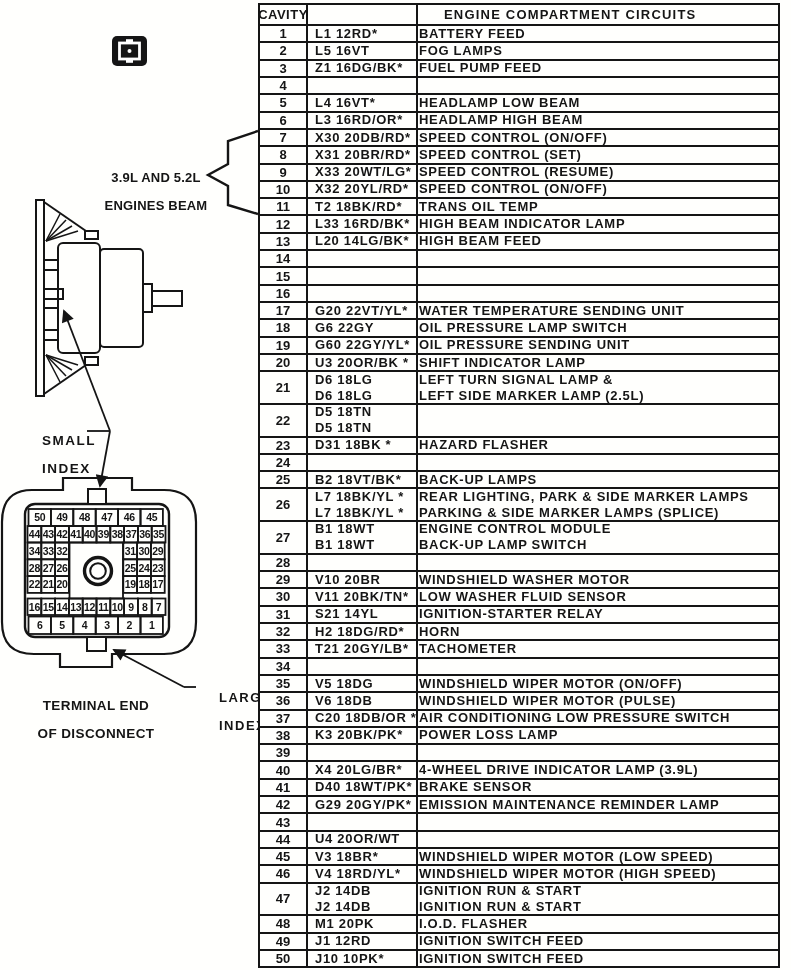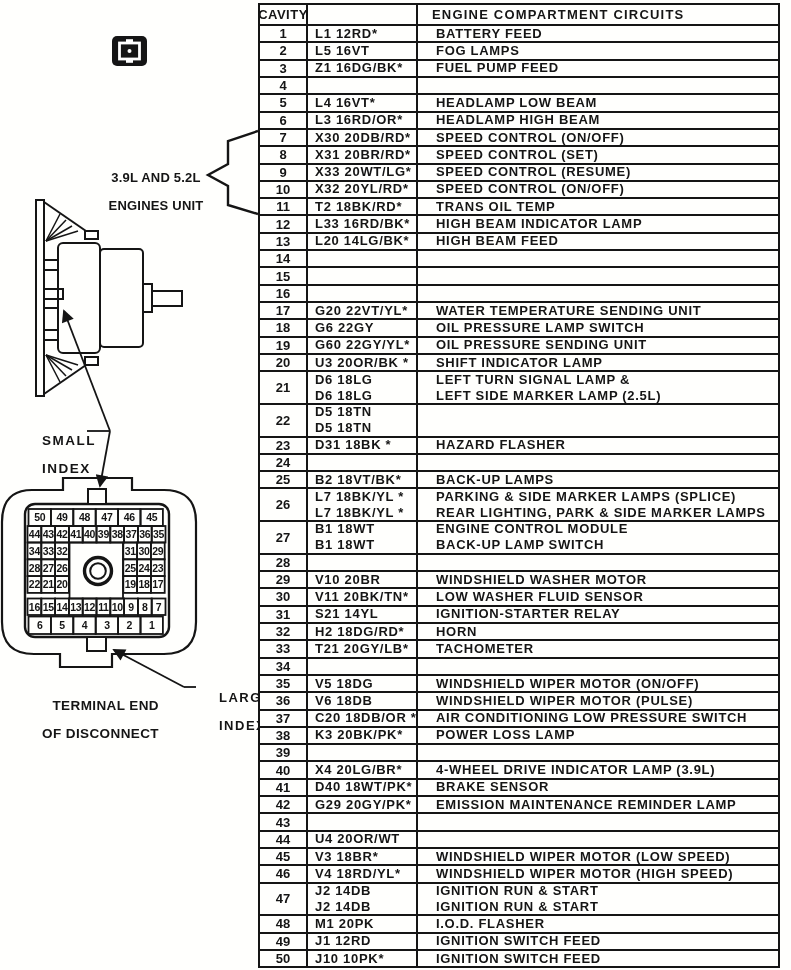--- a/index.html
+++ b/index.html
@@ -6,35 +6,35 @@
   .page{position:relative;width:791px;height:970px;background:#fffffd;color:#151515;
         font-family:"Liberation Sans",sans-serif;overflow:hidden;}
   svg text{font-family:"Liberation Sans",sans-serif;}
 
   
   .note{position:absolute;font-weight:700;color:#151515;}
   .note div{white-space:nowrap;margin-top:13px;}
   .engines{left:100px;top:157px;width:112px;text-align:center;font-size:13px;line-height:15px;letter-spacing:.2px;}
   .small-index{left:42px;top:420px;font-size:13.5px;line-height:15px;letter-spacing:1.5px;}
   .large-index{left:219px;top:677px;font-size:13px;line-height:15px;letter-spacing:1.5px;}
-  .terminal{left:33px;top:685px;width:126px;text-align:right;font-size:13.5px;line-height:15px;letter-spacing:.4px;}
+  .terminal{left:33px;top:685px;width:126px;text-align:center;font-size:13.5px;line-height:15px;letter-spacing:.4px;}
 
   
   .circuit-table{position:absolute;left:258px;top:3px;width:522px;height:965px;
       border:2.5px solid #151515;display:flex;flex-direction:column;box-sizing:border-box;background:#fffffd;}
   .thead{display:flex;flex:0 0 19px;}
   .trow{display:flex;border-top:2px solid #151515;min-height:0;}
   .c-cav{width:46px;flex:0 0 46px;border-right:2px solid #151515;display:flex;align-items:center;
       justify-content:center;font-weight:700;font-size:13px;}
   .c-wire{width:110px;flex:0 0 110px;border-right:2px solid #151515;display:flex;flex-direction:column;
       justify-content:center;padding-left:7px;box-sizing:border-box;}
   .c-cir{flex:1 1 auto;display:flex;flex-direction:column;justify-content:center;
-      padding-left:18px;box-sizing:border-box;}
+      padding-left:1px;box-sizing:border-box;}
   .c-wire div,.c-cir div{font-weight:700;font-size:13px;line-height:16px;letter-spacing:.7px;white-space:nowrap;}
-  .thead .c-cir{padding-left:14px;}
+  .thead .c-cir{padding-left:26px;}
   .thead .c-cav{font-size:13px;letter-spacing:.5px;}
   .thead .c-cir div{letter-spacing:1.2px;}
 </style>
 </head>
 <body>
 
 <div class="page">
 
   <svg width="258" height="970" viewBox="0 0 258 970" style="position:absolute;left:0;top:0">
     <defs>
@@ -201,21 +201,21 @@
     </g>
 
     <g stroke="#151515" stroke-width="1.8" fill="none">
       <line x1="196" y1="687" x2="184" y2="687"></line>
       <line x1="184" y1="687" x2="114" y2="650" marker-end="url(#arw)"></line>
     </g>
   </svg>
 
   <div class="note engines">
     <div>3.9L AND 5.2L</div>
-    <div>ENGINES UNIT</div>
+    <div>ENGINES BEAM</div>
   </div>
   <div class="note small-index">
     <div>SMALL</div>
     <div>INDEX</div>
   </div>
   <div class="note large-index">
     <div>LARGE</div>
     <div>INDEX</div>
   </div>
   <div class="note terminal">
@@ -437,22 +437,22 @@
           <div>BACK-UP LAMPS</div>
         </div>
       </div>
       <div class="trow" style="flex: 2 2 0px;">
         <div class="c-cav">26</div>
         <div class="c-wire">
           <div>L7 18BK/YL *</div>
           <div>L7 18BK/YL *</div>
         </div>
         <div class="c-cir">
+          <div>REAR LIGHTING, PARK &amp; SIDE MARKER LAMPS</div>
           <div>PARKING &amp; SIDE MARKER LAMPS (SPLICE)</div>
-          <div>REAR LIGHTING, PARK &amp; SIDE MARKER LAMPS</div>
         </div>
       </div>
       <div class="trow" style="flex: 2 2 0px;">
         <div class="c-cav">27</div>
         <div class="c-wire">
           <div>B1 18WT</div>
           <div>B1 18WT</div>
         </div>
         <div class="c-cir">
           <div>ENGINE CONTROL MODULE</div>

